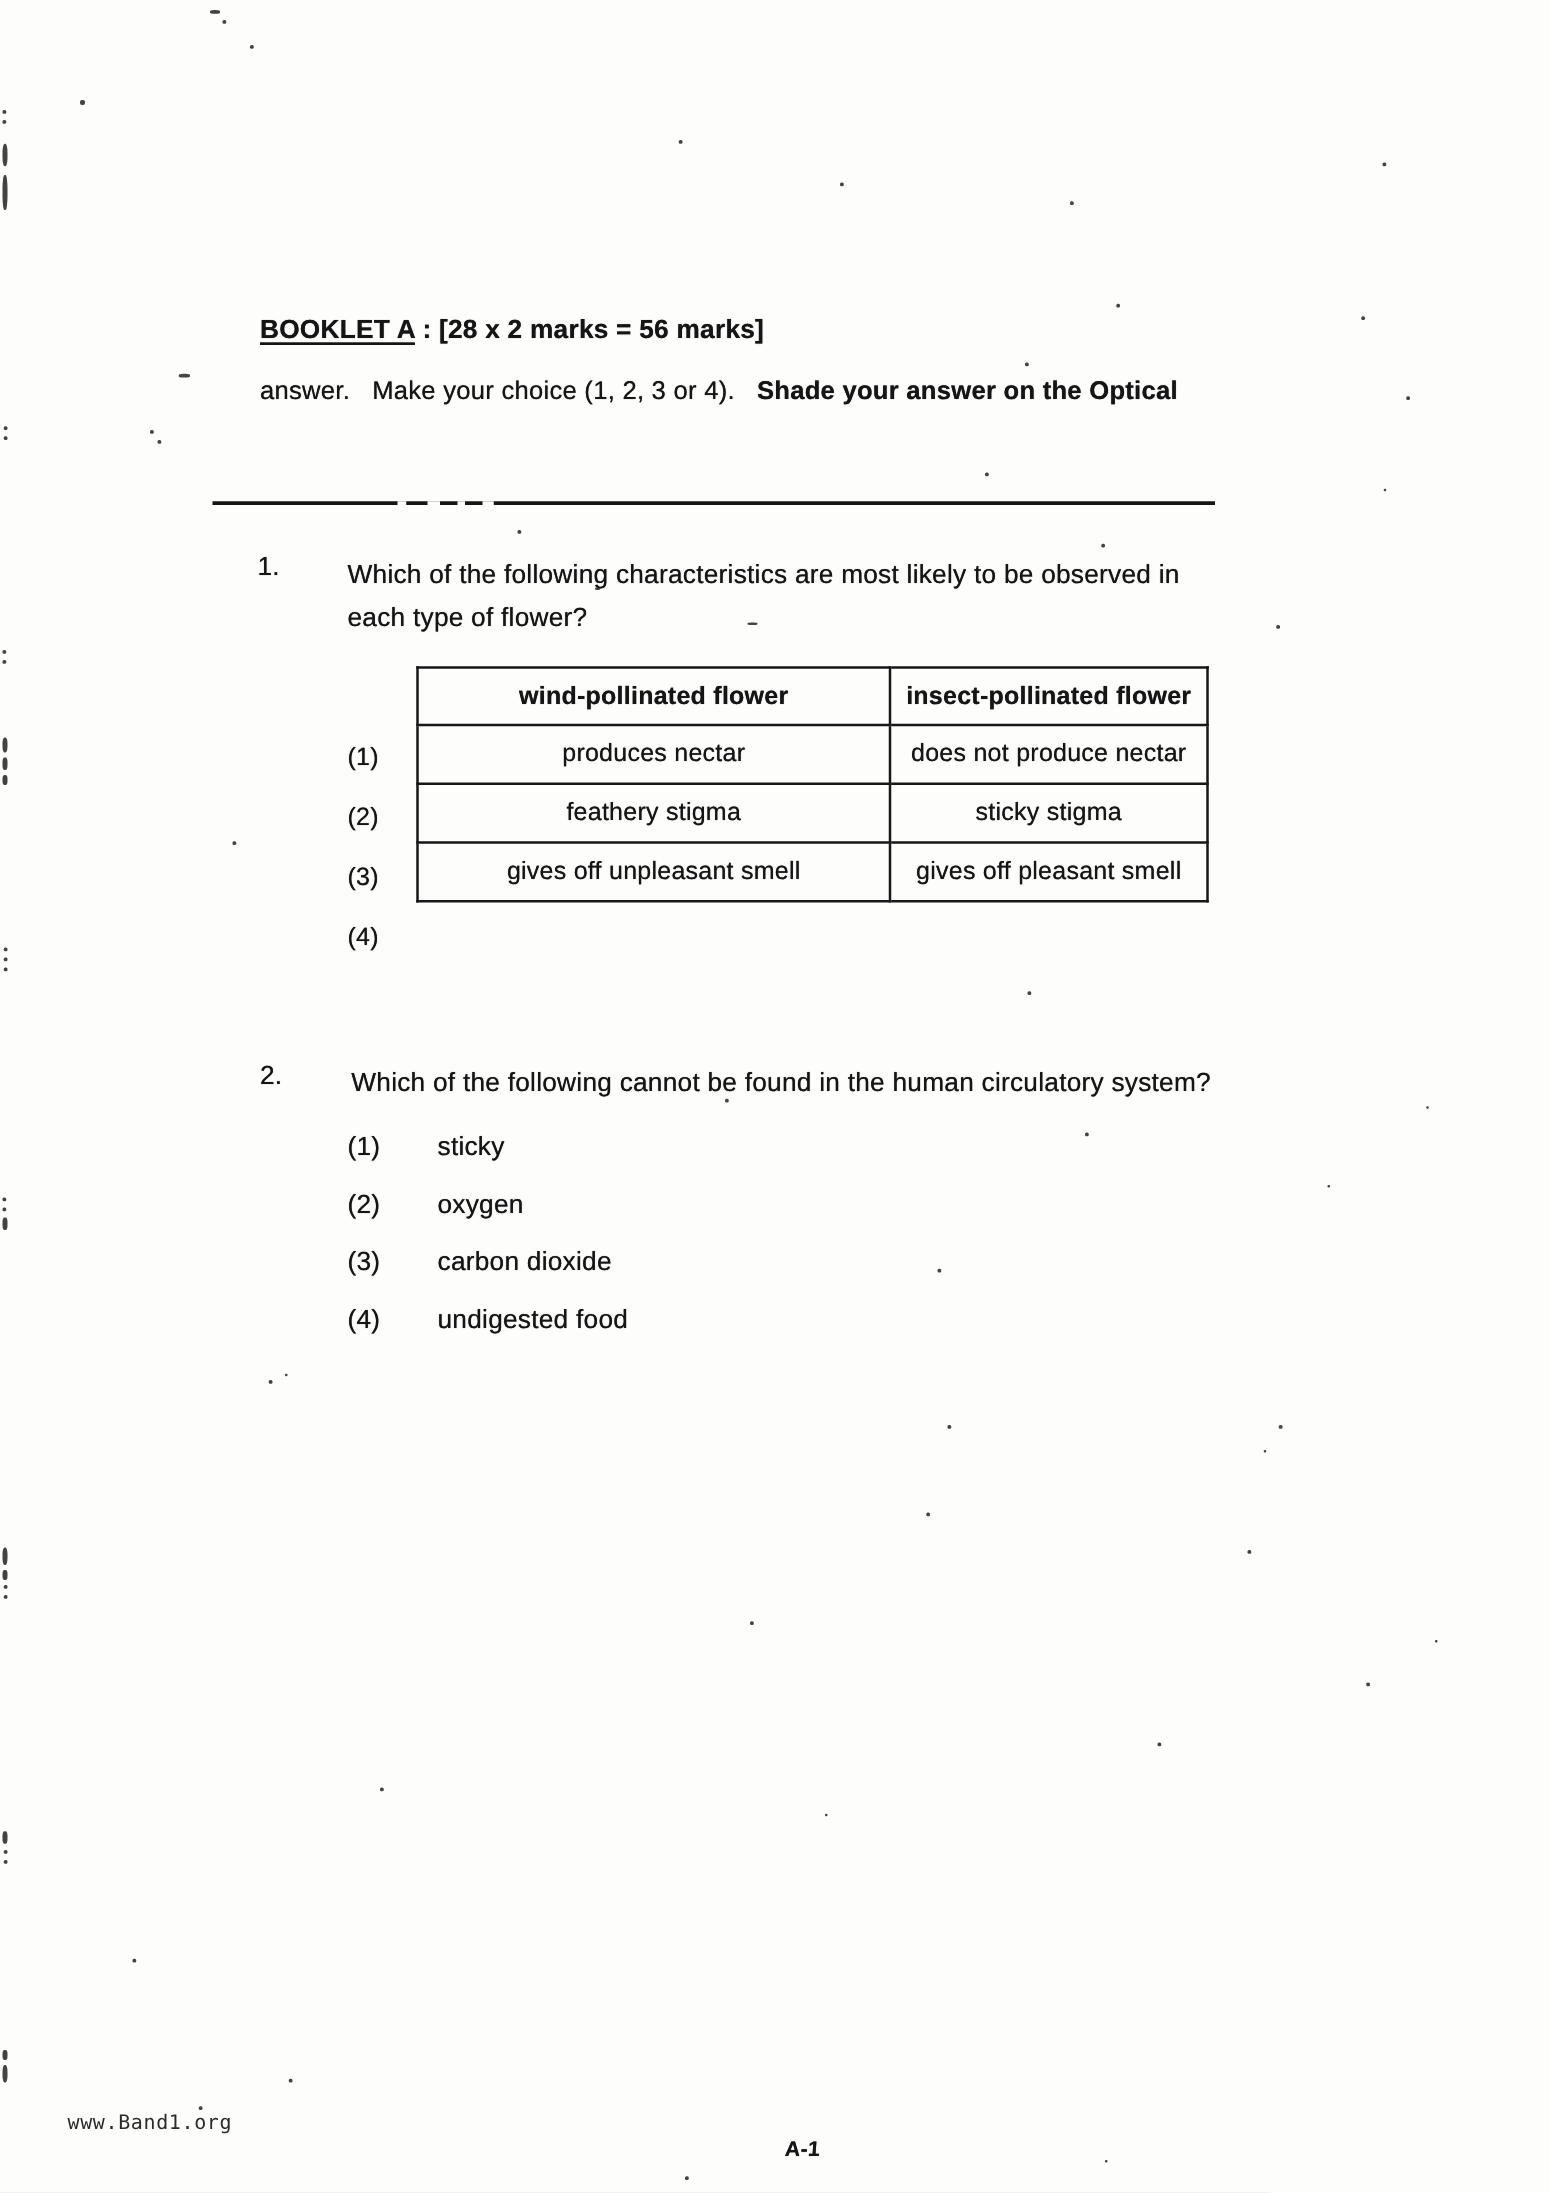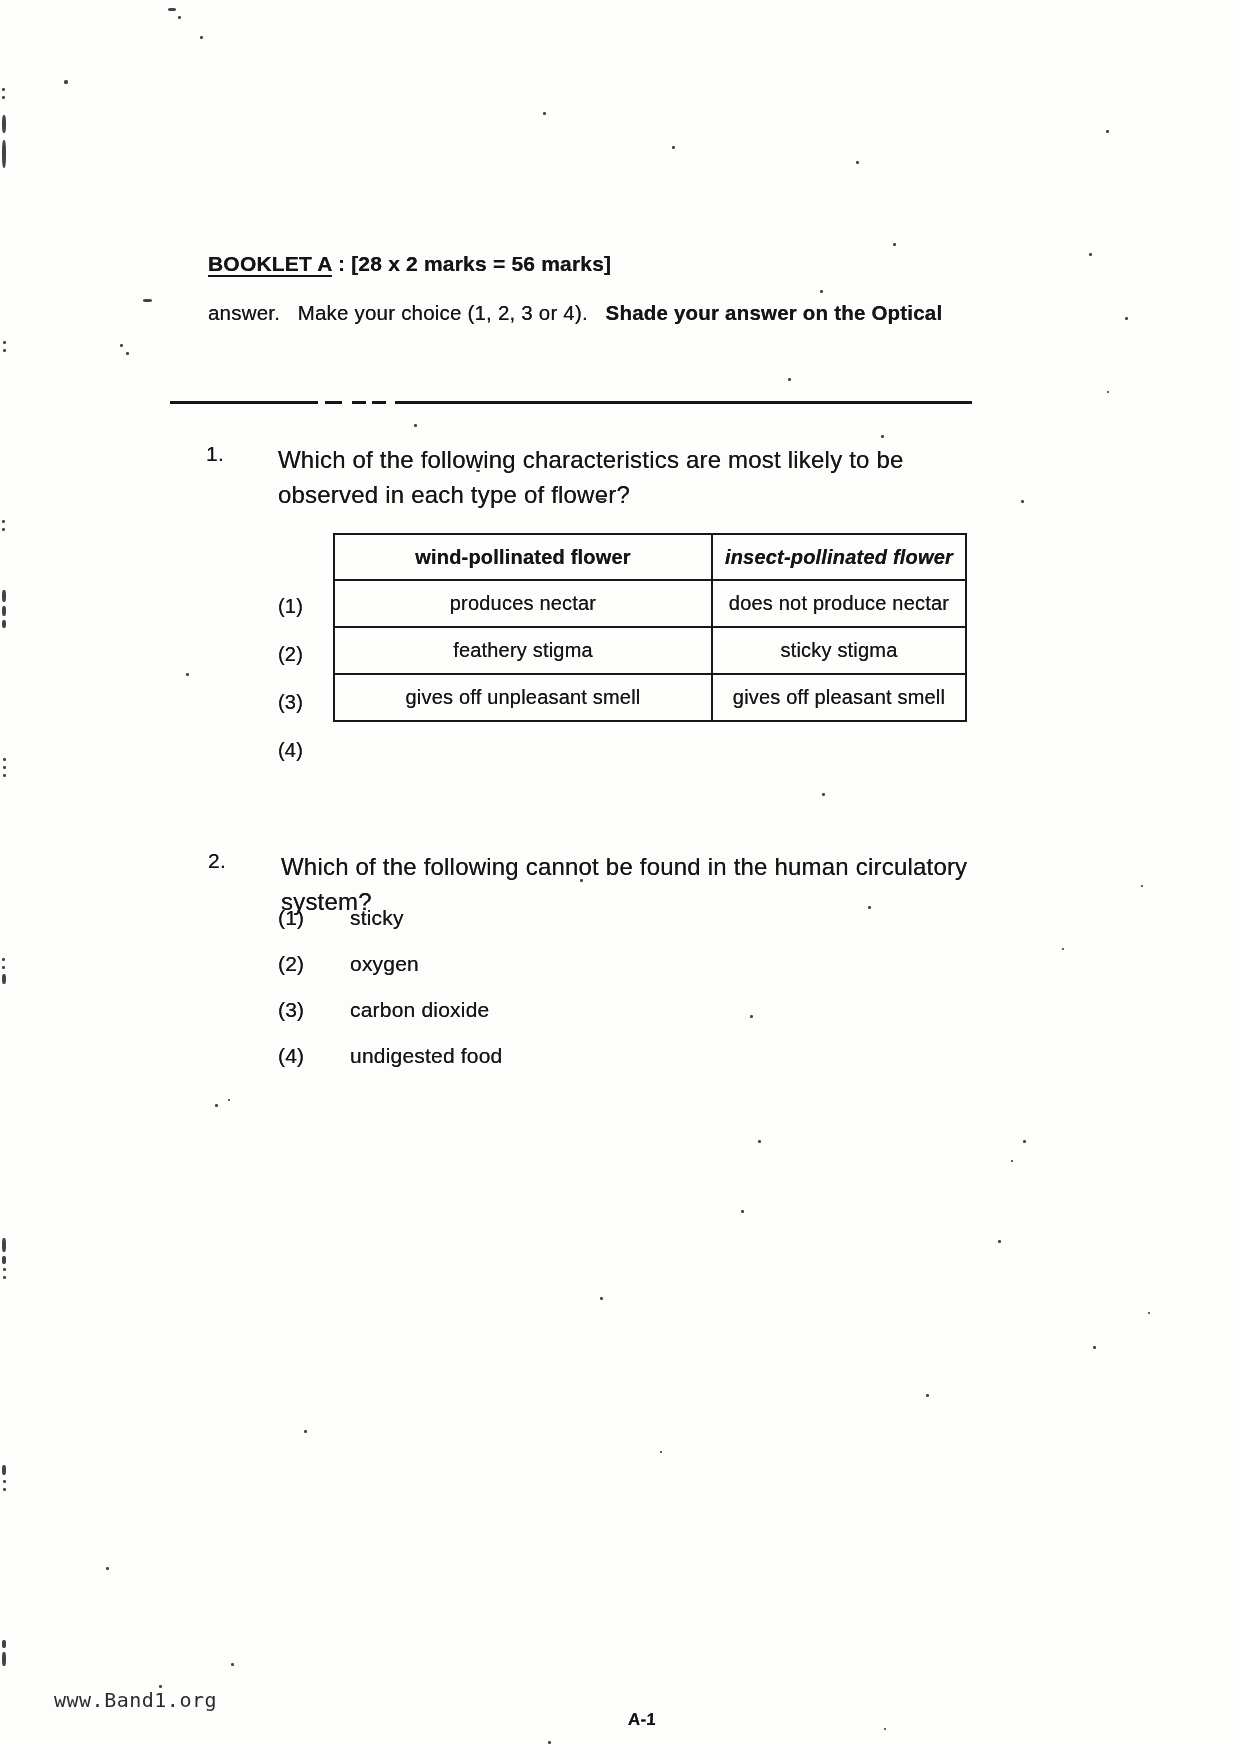--- a/index.html
+++ b/index.html
@@ -20,48 +20,48 @@
   .b{ font-weight:bold; }
 
   
   .divider{ left:170px; top:401px; width:802px; height:3px; background:#161616; }
   .divider i{ position:absolute; top:0; height:3px; background:#fdfdfc; }
   .gap1{ left:148px; width:7px; } .gap2{ left:172px; width:10px; }
   .gap3{ left:196px; width:6px; } .gap4{ left:216px; width:9px; }
 
   
   .qnum{ font-size:21px; }
-  .qtext{ font-size:24px; line-height:35px; }
+  .qtext{ font-size:21px; line-height:35px; }
   .q1num{ left:206px; top:442px; }
   .q1text{ left:278px; top:442px; width:712px; }
   .q2num{ left:208px; top:849px; }
   .q2text{ left:281px; top:849px; width:740px; }
 
   
   .tbl-labels{ left:278px; top:533px; width:50px; font-size:20px; }
   .tbl-labels .spacer{ height:49px; }
   .tbl-labels .rl{ height:48px; display:flex; align-items:center; }
   table.cmp{ position:absolute; left:333px; top:533px; border-collapse:collapse;
              table-layout:fixed; }
   table.cmp th, table.cmp td{
     border:2.5px solid #171717; text-align:center; vertical-align:middle;
     font-size:20px; padding:0;
   }
   table.cmp th{ width:376px; height:44px; font-weight:bold; }
-  table.cmp th.c2{ width:252px;font-style:italic; }
+  table.cmp th.c2{ width:252px; }
   table.cmp td{ height:45px; font-weight:normal; }
 
   
   .options{ left:278px; top:906px; }
   .opt{ height:46px; font-size:21px; display:flex; align-items:flex-start; }
   .olabel{ width:72px; display:inline-block; }
 
   
   .footer-url{ left:54px; top:1688px; font-family:"DejaVu Sans Mono","Liberation Mono",monospace;
-               font-size:20px; color:#2b2b2b; letter-spacing:0.5px; }
+               font-size:16px; color:#2b2b2b; letter-spacing:0.5px; }
   .footer-page{ left:628px; top:1710px; font-size:17px; font-weight:bold; transform:skewX(-4deg); }
 
   
   .dot{ position:absolute; background:#222; border-radius:40%; opacity:0.85; }
 </style>
 </head>
 <body>
 
 <div class="page">
 

